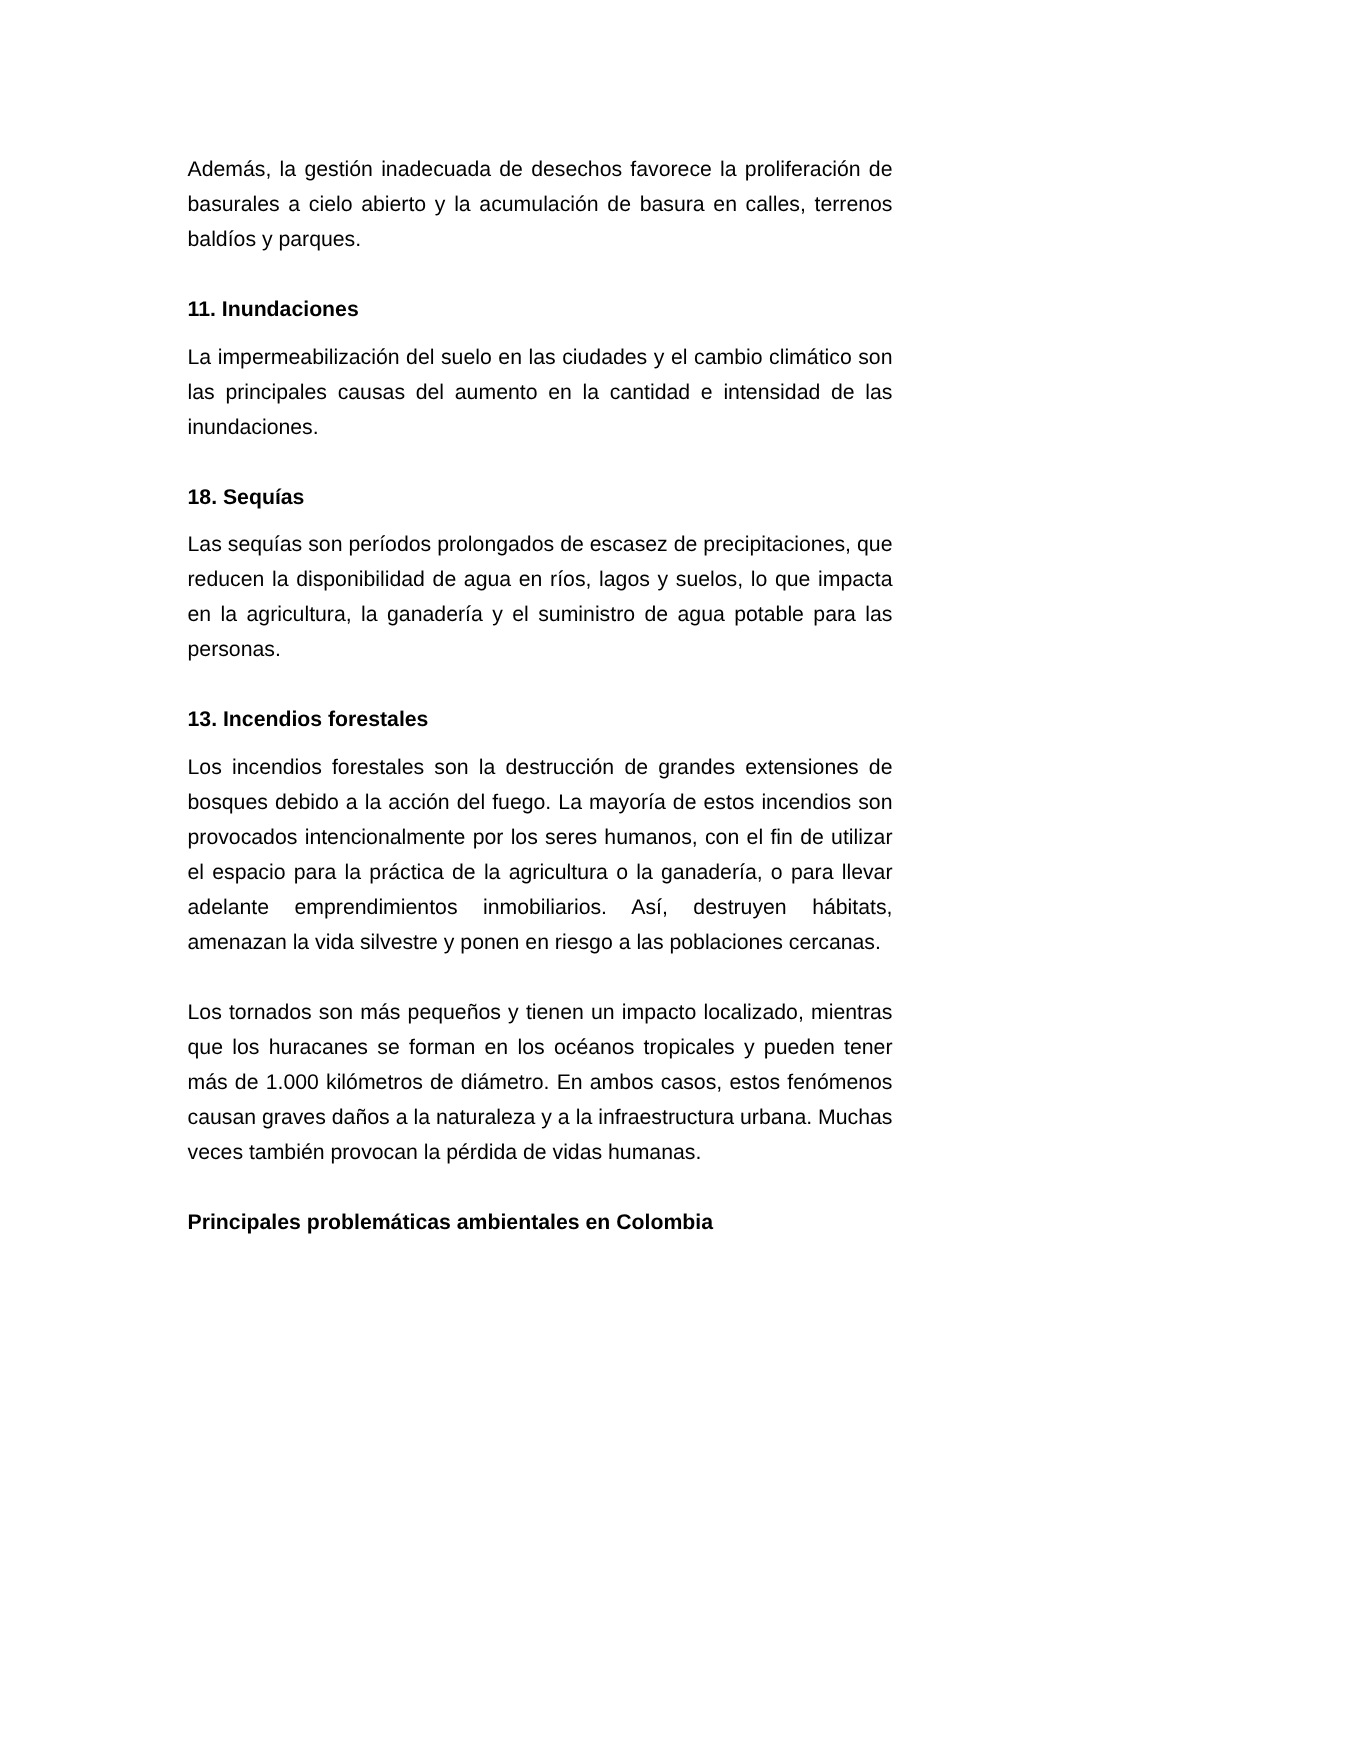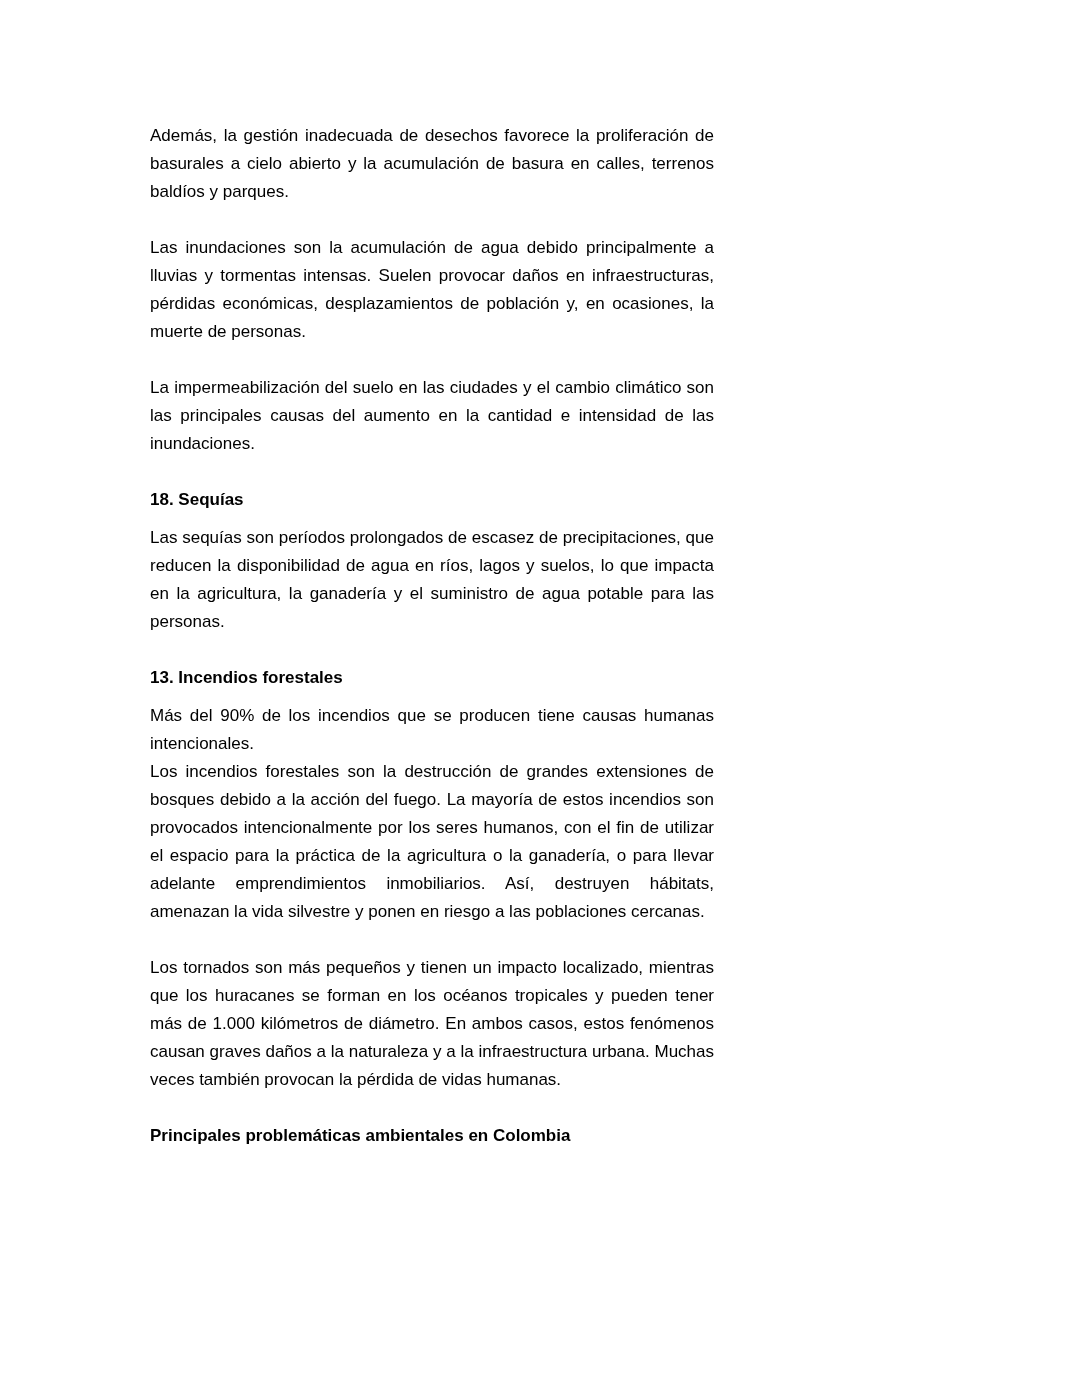--- a/index.html
+++ b/index.html
@@ -38,33 +38,32 @@
     margin-top: 12px;
   }
 </style>
 </head>
 <body>
 
 <div class="page">
 
   <p class="para">Además, la gestión inadecuada de desechos favorece la proliferación de basurales a cielo abierto y la acumulación de basura en calles, terrenos baldíos y parques.</p>
 
+  <h3 class="heading">11. Inundaciones</h3>
 
-  <p class="para">Las inundaciones son la acumulación de agua debido principalmente a lluvias y tormentas intensas. Suelen provocar daños en infraestructuras, pérdidas económicas, desplazamientos de población y, en ocasiones, la muerte de personas.</p>
 
   <p class="para">La impermeabilización del suelo en las ciudades y el cambio climático son las principales causas del aumento en la cantidad e intensidad de las inundaciones.</p>
 
   <h3 class="heading">18. Sequías</h3>
 
   <p class="para">Las sequías son períodos prolongados de escasez de precipitaciones, que reducen la disponibilidad de agua en ríos, lagos y suelos, lo que impacta en la agricultura, la ganadería y el suministro de agua potable para las personas.</p>
 
 
   <h3 class="heading">13. Incendios forestales</h3>
 
-  <p class="para tight">Más del 90% de los incendios que se producen tiene causas humanas intencionales.</p>
 
   <p class="para">Los incendios forestales son la destrucción de grandes extensiones de bosques debido a la acción del fuego. La mayoría de estos incendios son provocados intencionalmente por los seres humanos, con el fin de utilizar el espacio para la práctica de la agricultura o la ganadería, o para llevar adelante emprendimientos inmobiliarios. Así, destruyen hábitats, amenazan la vida silvestre y ponen en riesgo a las poblaciones cercanas.</p>
 
 
 
   <p class="para">Los tornados son más pequeños y tienen un impacto localizado, mientras que los huracanes se forman en los océanos tropicales y pueden tener más de 1.000 kilómetros de diámetro. En ambos casos, estos fenómenos causan graves daños a la naturaleza y a la infraestructura urbana. Muchas veces también provocan la pérdida de vidas humanas.</p>
 
   <h3 class="heading final">Principales problemáticas ambientales en Colombia</h3>
 
 </div>

